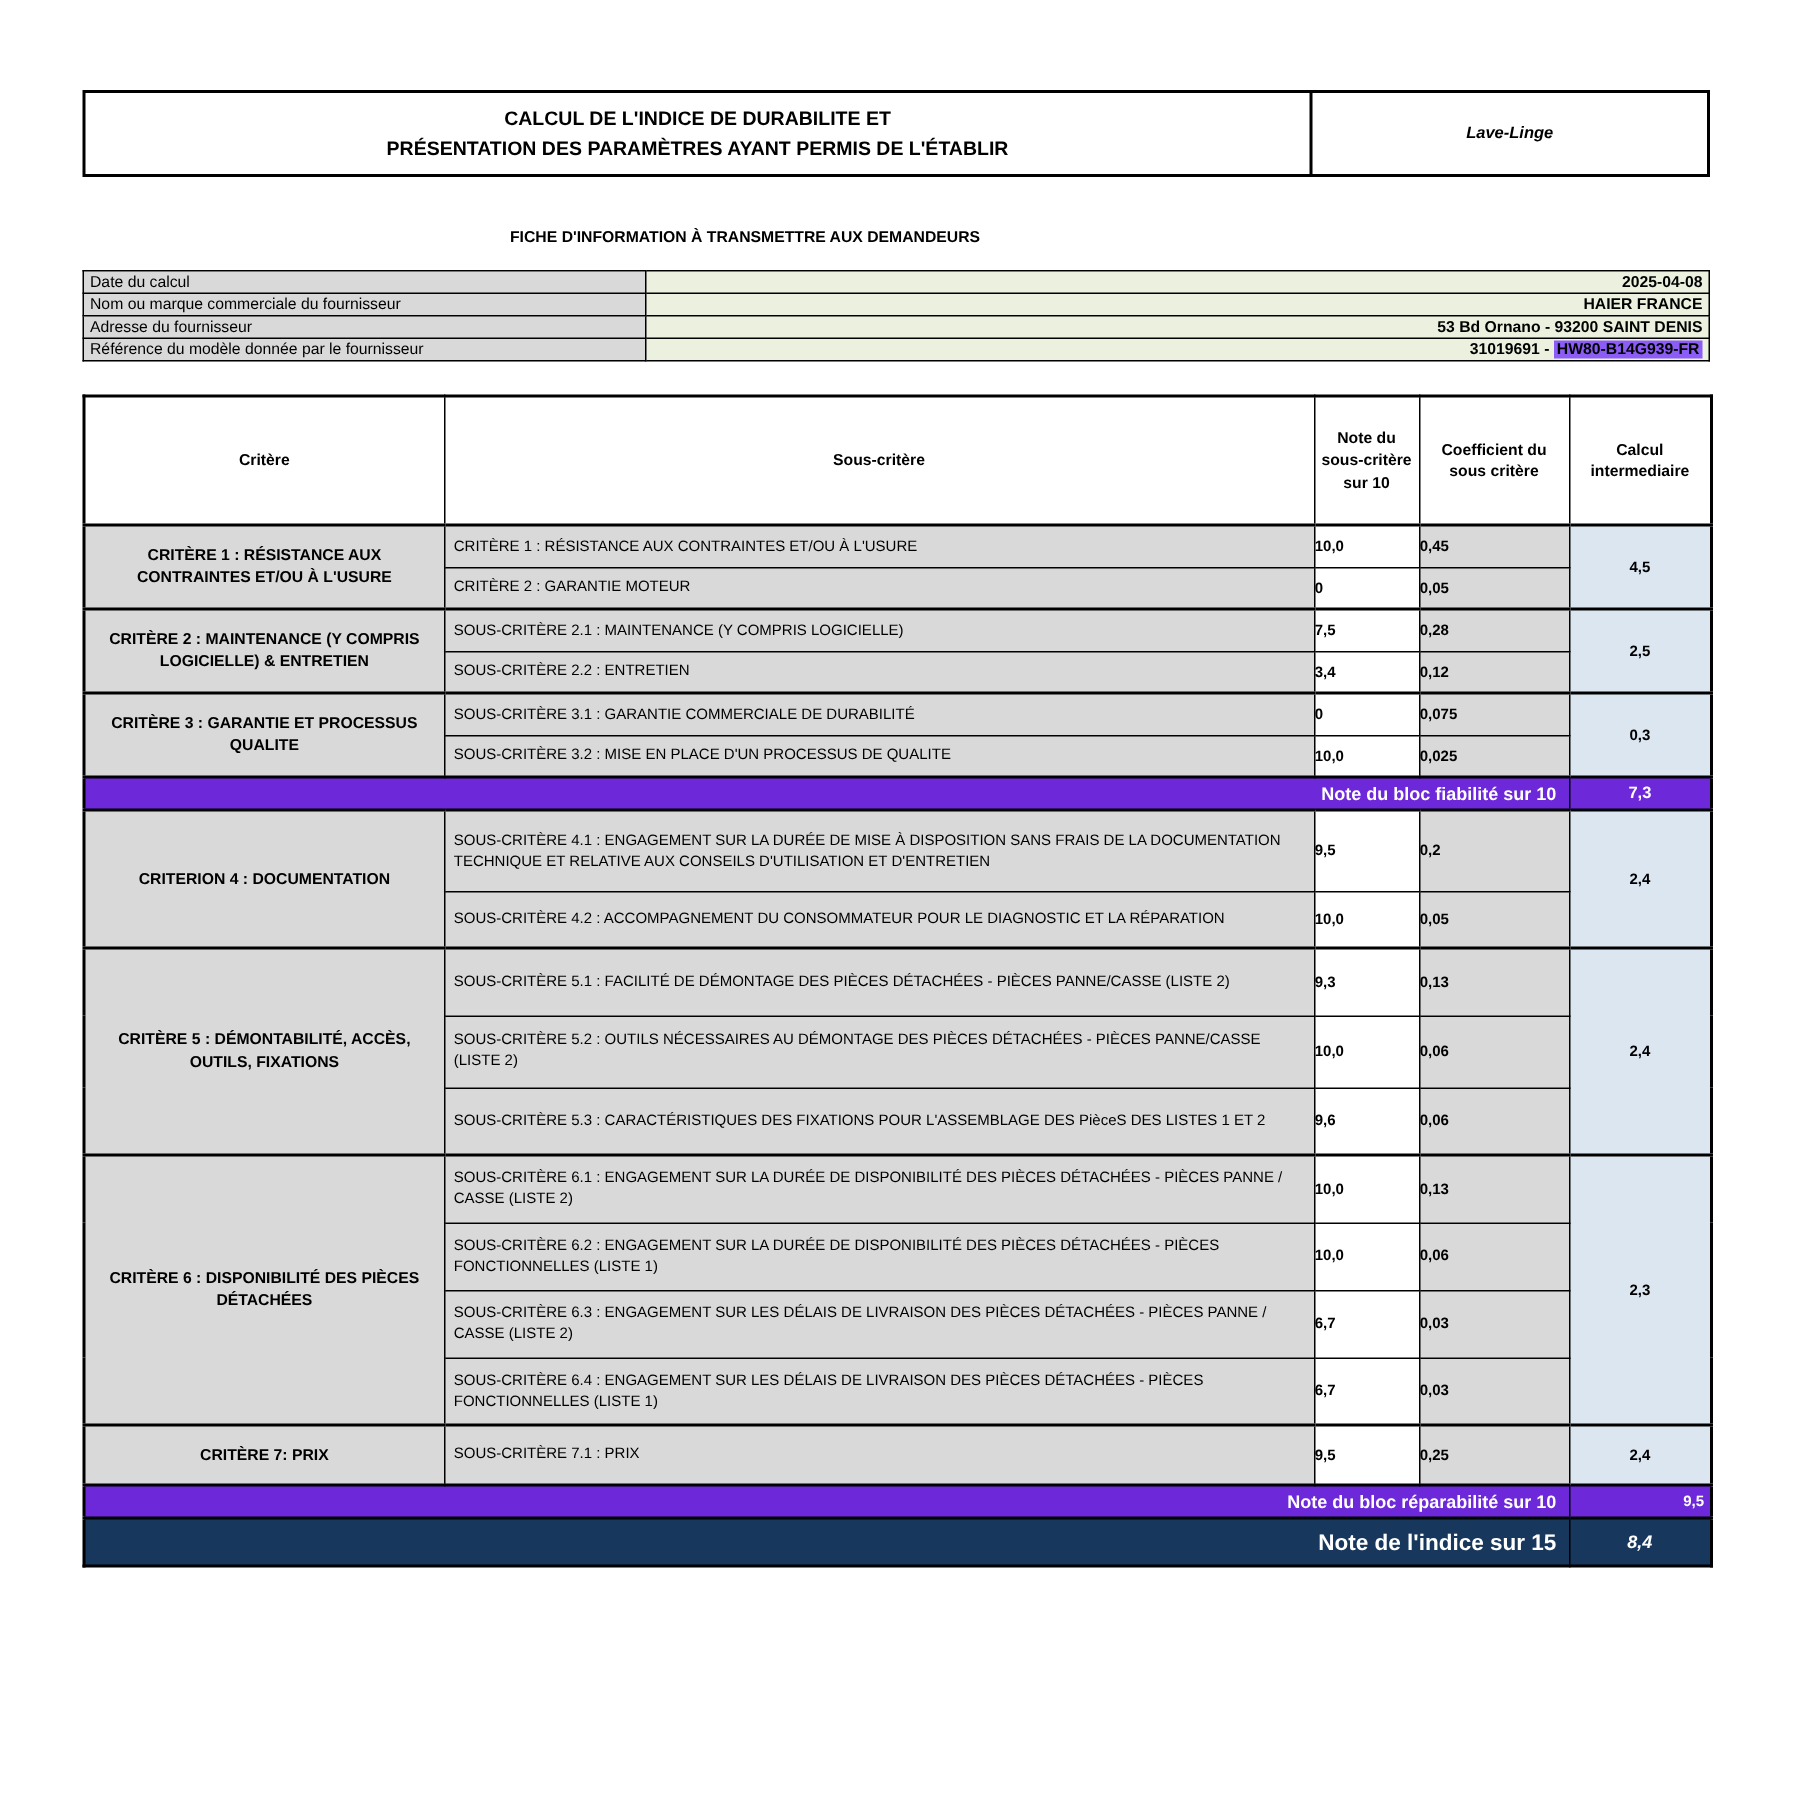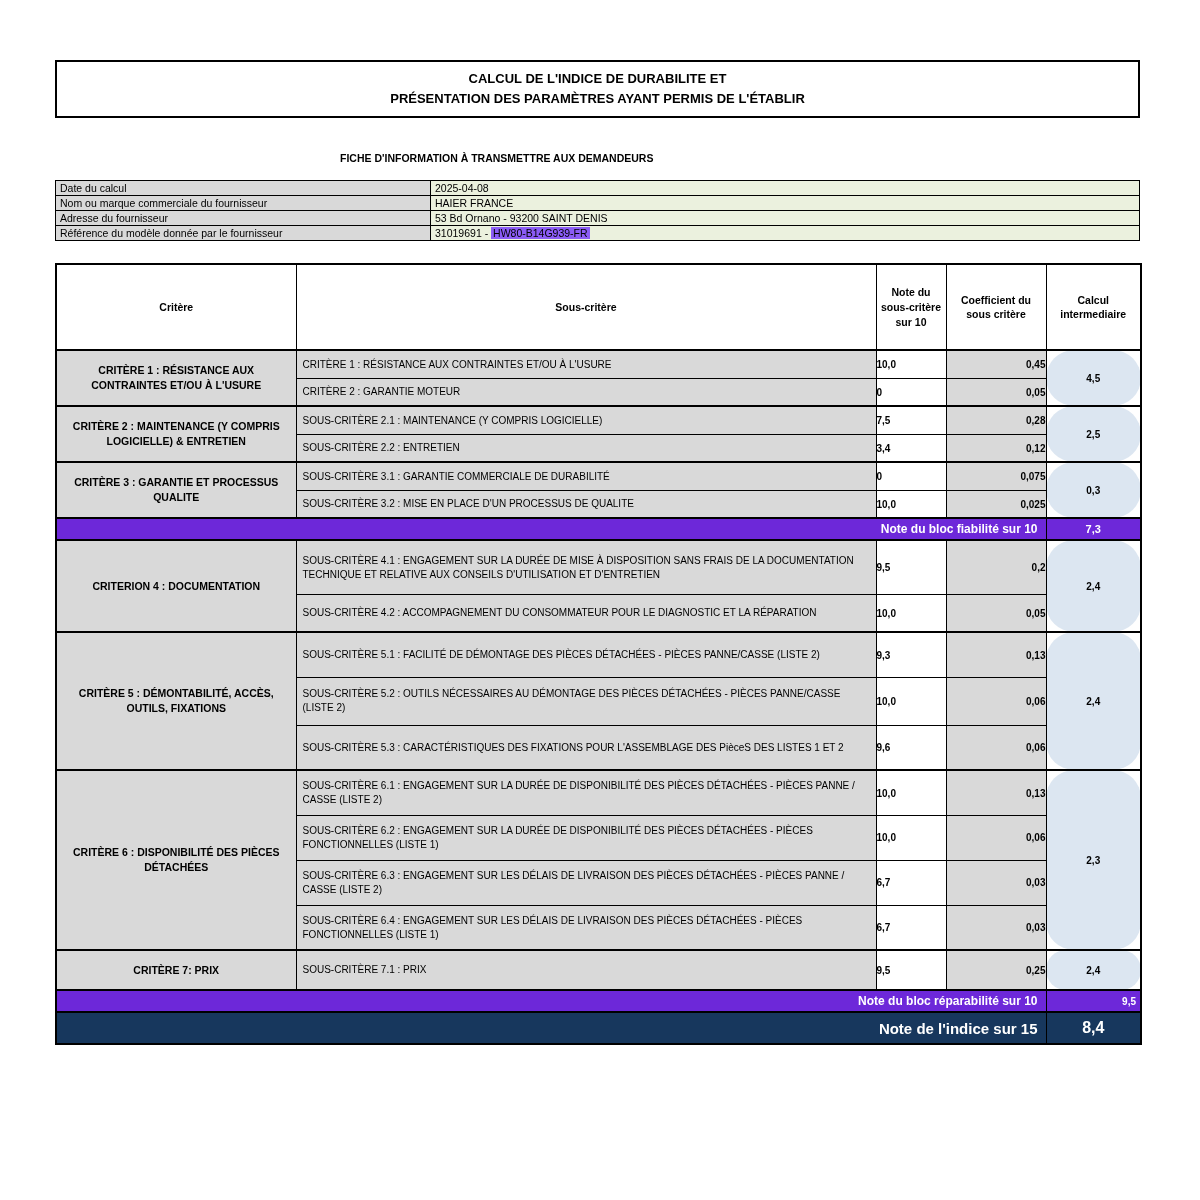--- a/index.html
+++ b/index.html
@@ -25,64 +25,65 @@
   }
 
   
   .subtitle { margin: 34px 0 16px 285px; font-weight: bold; font-size: 10.5px; }
 
   
   table { border-collapse: collapse; }
   .info-table { width: 1085px; }
   .info-table td { border: 1px solid #000; font-size: 10.5px; height: 15px; padding: 1px 4px; }
   .info-label { background: #d9d9d9; width: 375px; text-align: left; margin-left: 30px; }
-  .info-value { background: #ebf1de; text-align: left; }
+  .info-value { background: #ebf1de; text-align: right; font-weight: bold; }
   .hl { background: #8b5cf6; padding: 0 2px; }
 
   
   .main-wrap { margin-top: 22px; }
   .main-table { width: 1085px; table-layout: fixed; border: 2px solid #000; }
   .main-table th, .main-table td { border: 1px solid #000; font-size: 10px; vertical-align: middle; }
   .main-table thead th {
     background: #fff; font-weight: bold; font-size: 10.5px;
     height: 86px; text-align: center; padding: 4px; line-height: 1.4;
   }
   tr.g-top td, tr.g-top th { border-top: 2px solid #000; }
   td.critere {
     background: #d9d9d9; font-weight: bold; text-align: center;
     padding: 2px 10px; line-height: 1.45; font-size: 10.5px;
   }
   td.sous { background: #d9d9d9; text-align: left; padding: 2px 6px; line-height: 1.4; }
   td.note { background: #ffffff; font-weight: bold; }
-  td.coef { background: #d9d9d9; text-align: right; font-weight: bold; }
-  td.calc { background: #dce6f1; text-align: center; font-weight: bold; border-radius: 28px; }
+  td.coef { background: #d9d9d9; text-align: left; font-weight: bold; }
+  td.calc { background: #dce6f1; text-align: center; font-weight: bold; }
 
   tr.h28 { height: 28px; } tr.h38 { height: 38px; } tr.h40 { height: 40px; }
   tr.h45 { height: 45px; } tr.h48 { height: 48px; } tr.h54 { height: 54px; }
   tr.h22 { height: 22px; } tr.h32 { height: 32px; }
 
   tr.banner-green td { background: #6d28d9; color: #fff; font-weight: bold; }
   tr.banner-green .banner-label { text-align: right; padding-right: 8px; font-size: 12px; }
   tr.banner-green .banner-value { text-align: center; font-size: 11px; }
   tr.banner-green .banner-value.right { text-align: right; padding-right: 4px; font-size: 10px; }
 
   tr.banner-navy td { background: #17375d; color: #fff; font-weight: bold; }
   tr.banner-navy .banner-label { text-align: right; padding-right: 8px; font-size: 15px; }
-  tr.banner-navy .banner-value { text-align: center; font-size: 16px; }
+  tr.banner-navy .banner-value { text-align: center; font-size: 12px; font-style: italic; }
 </style>
 </head>
 <body>
 
 <div class="page">
 
   <div class="title-box">
     <div class="title-main">
       <div>CALCUL DE L'INDICE DE DURABILITE ET</div>
       <div>PRÉSENTATION DES PARAMÈTRES AYANT PERMIS DE L'ÉTABLIR</div>
     </div>
+    <div class="title-product">Lave-Linge</div>
   </div>
 
   <div class="subtitle">FICHE D'INFORMATION À TRANSMETTRE AUX DEMANDEURS</div>
 
   <table class="info-table">
     <tbody>
       <tr>
         <td class="info-label">Date du calcul</td>
         <td class="info-value">2025-04-08</td>
       </tr>

